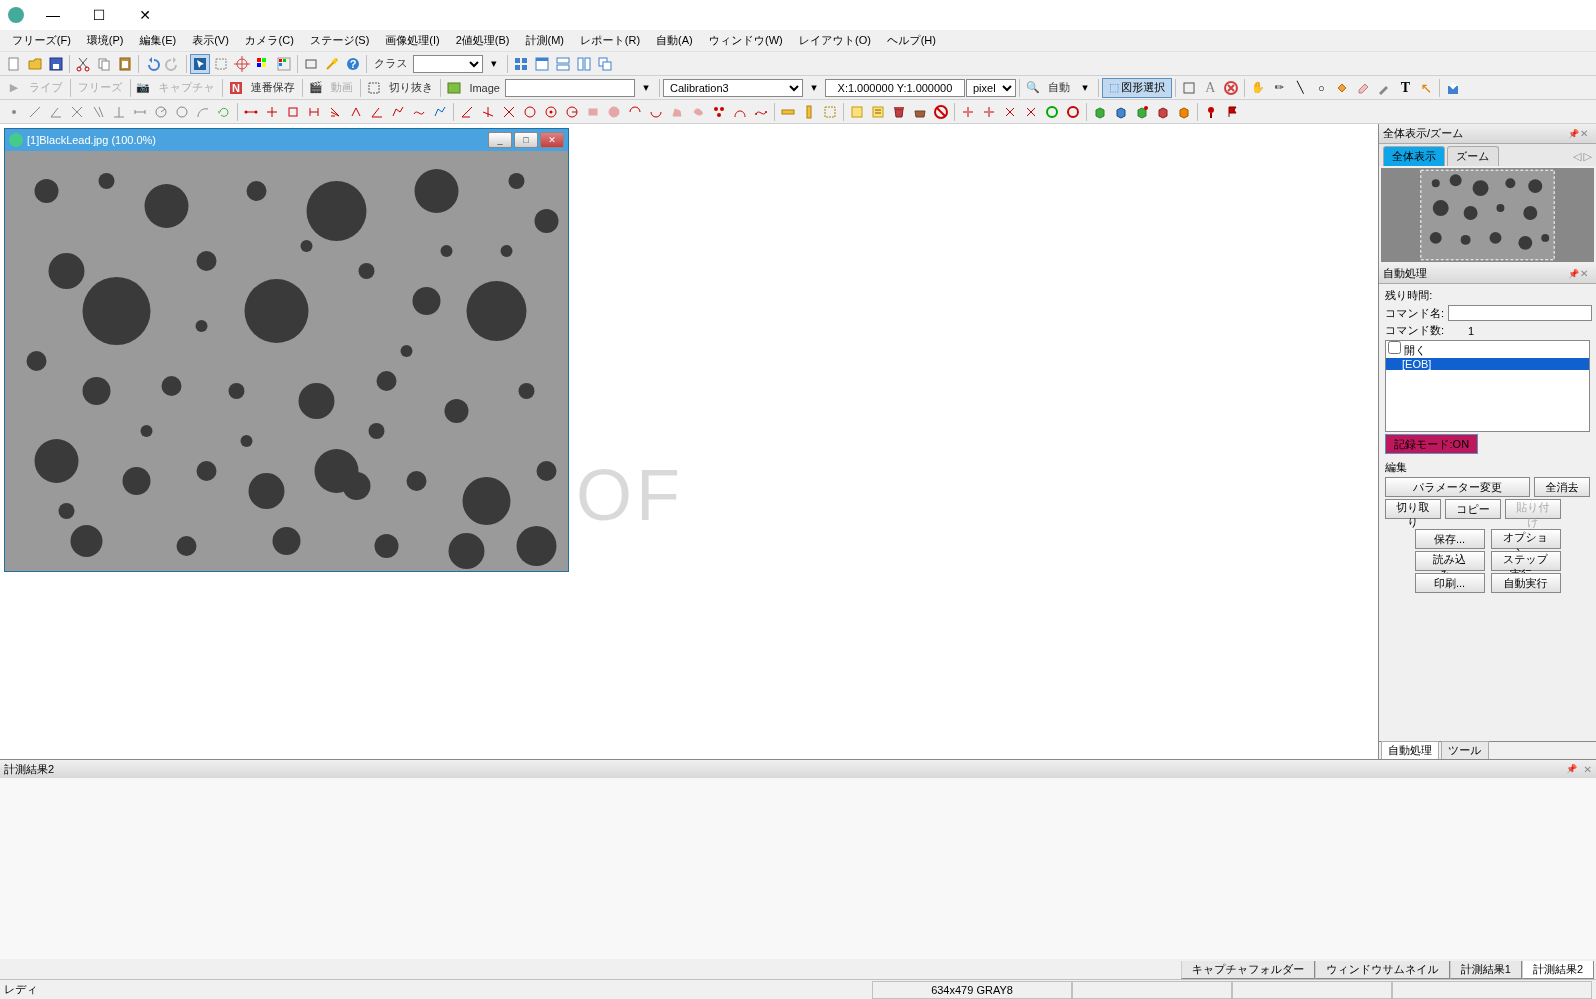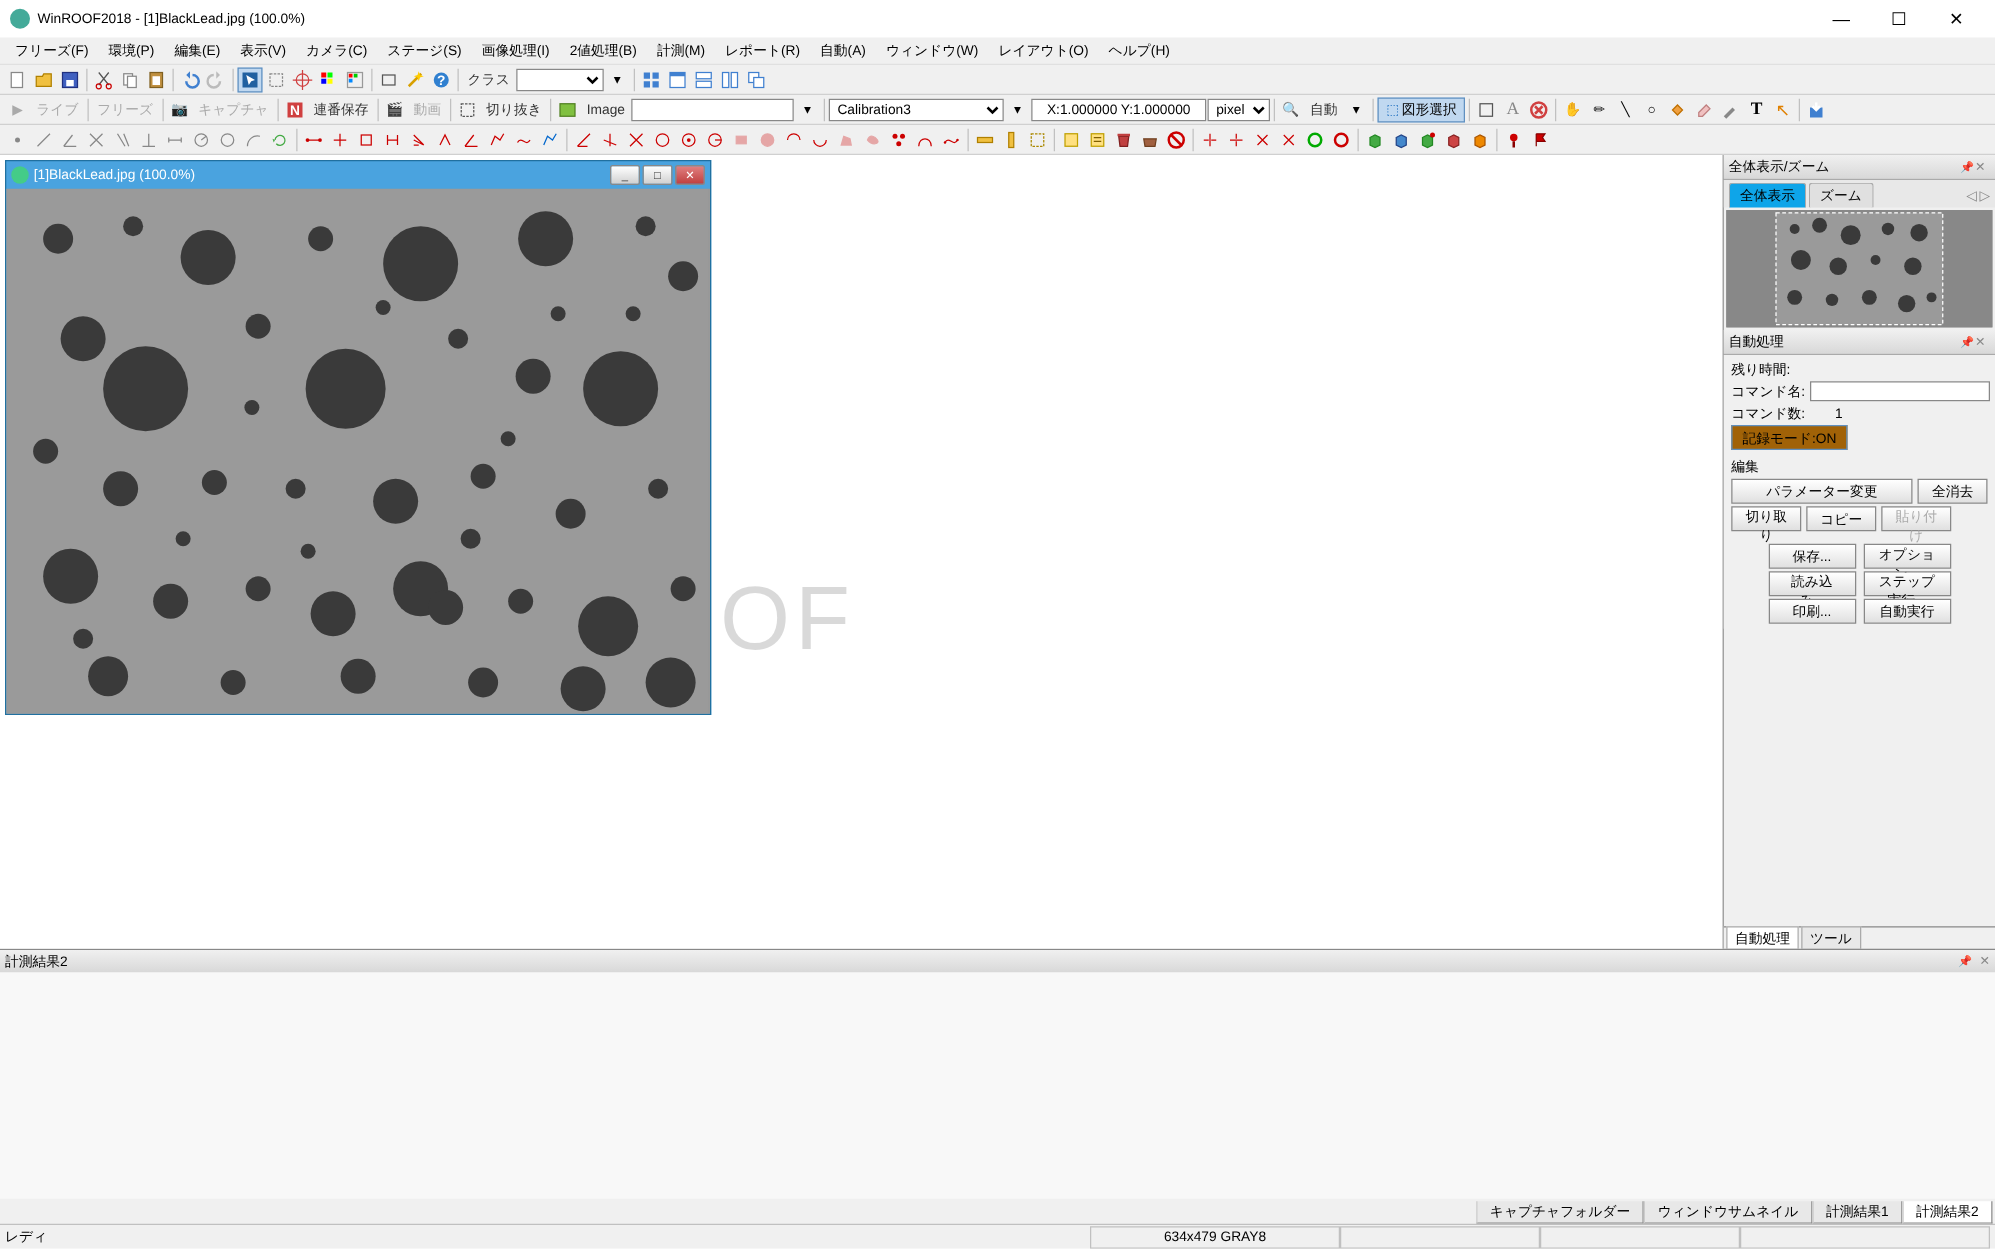--- a/index.html
+++ b/index.html
@@ -43,21 +43,21 @@
 .auto-body { padding: 4px 6px; display: flex; flex-direction: column; gap: 2px; background:#f0f0f0; }
 .auto-row { display: flex; align-items: center; gap: 4px; }
 .auto-row label { white-space: nowrap; }
 .auto-row input { flex: 1; height: 16px; border: 1px solid #888; }
 .list-box { height: 92px; border: 1px solid #888; background: #fff; overflow: hidden; }
 .list-item { padding: 0 2px; }
 .list-item.sel { background: #1060d0; color: #fff; }
 .btn-row { display: flex; gap: 4px; justify-content: flex-start; }
 .panel-btn { height: 20px; padding: 0 8px; background: linear-gradient(#fff,#e0e0e0); border: 1px solid #888; font-size: 11px;}
 .panel-btn.wide { flex: 1; }
-.panel-btn.blue { background: #a16207; border-color: #6090c0; }
+.panel-btn.blue { background: #be185d; border-color: #6090c0; }
 .panel-btn.disabled { color: #aaa; }
 .bottom-tabs-panel { display:flex; height:18px; background:#f0f0f0; border-top:1px solid #888; align-items:center; padding-left:2px;}
 .btab { padding:1px 6px; border:1px solid #aaa; background:#fff; margin-right:2px; font-size:11px;}
 .btab.inactive { background:#e8e8e8;}
 .results-area { height:220px; background:#f8f8f8; border-top:1px solid #888; display:flex; flex-direction:column;}
 .results-head { height:18px; background:linear-gradient(#f0f0f0,#d8d8d8); padding:0 4px; display:flex; align-items:center;}
 .results-head .txt { flex:1;}
 .results-body { flex:1; background:#f8f8f8;}
 .results-tabs { height:20px; display:flex; background:#f0f0f0; padding:2px 2px 0 2px;justify-content:flex-end;}
 .rtab { padding:1px 10px; border:1px solid #888; background:#e8e8e8; margin-right:0; border-top:none; border-left-color:#ccc; border-right-color:#888;}
@@ -66,21 +66,20 @@
 .statusbar .cell { border:1px solid #c0c0c0; padding:1px 6px; margin-left:2px; height:18px; display:flex; align-items:center;}
 .statusbar .spacer { flex:1;}
 .statusbar .grow { width:160px; border:1px solid #c0c0c0; height:18px;}
 svg.icon16 { width:16px; height:16px; }
 </style>
 </head>
 <body>
 
 <div class="titlebar">
   <div class="app-icon"></div>
-  <div class="title">WinROOF2018 - [1]BlackLead.jpg (100.0%)</div>
   <div class="btn">—</div>
   <div class="btn">☐</div>
   <div class="btn">✕</div>
 </div>
 
 <div class="menubar">
   <div class="item">フリーズ(F)</div>
   <div class="item">環境(P)</div>
   <div class="item">編集(E)</div>
   <div class="item">表示(V)</div>
@@ -755,20 +754,24 @@
           <label>残り時間:</label>
         </div>
       <div class="auto-row">
           <label>コマンド名:</label>
           <input style="">
         </div>
       <div class="auto-row">
           <label>コマンド数:</label>
           <span style="padding-left:20px">1</span>
         </div>
+      <div class="list-box">
+        <div class="list-item"><input type="checkbox" style=""> <span>開く</span></div>
+        <div class="list-item sel" style="padding-left:16px">[EOB]</div>
+      </div>
       <div class="btn-row">
           <button class="panel-btn blue">記録モード:ON</button>
         </div>
       <div style="margin-top:4px">編集</div>
       <div class="btn-row">
         <button class="panel-btn wide">パラメーター変更</button>
         <button class="panel-btn" style="width:56px">全消去</button>
       </div>
       <div class="btn-row">
         <button class="panel-btn" style="width:56px">切り取り</button>

